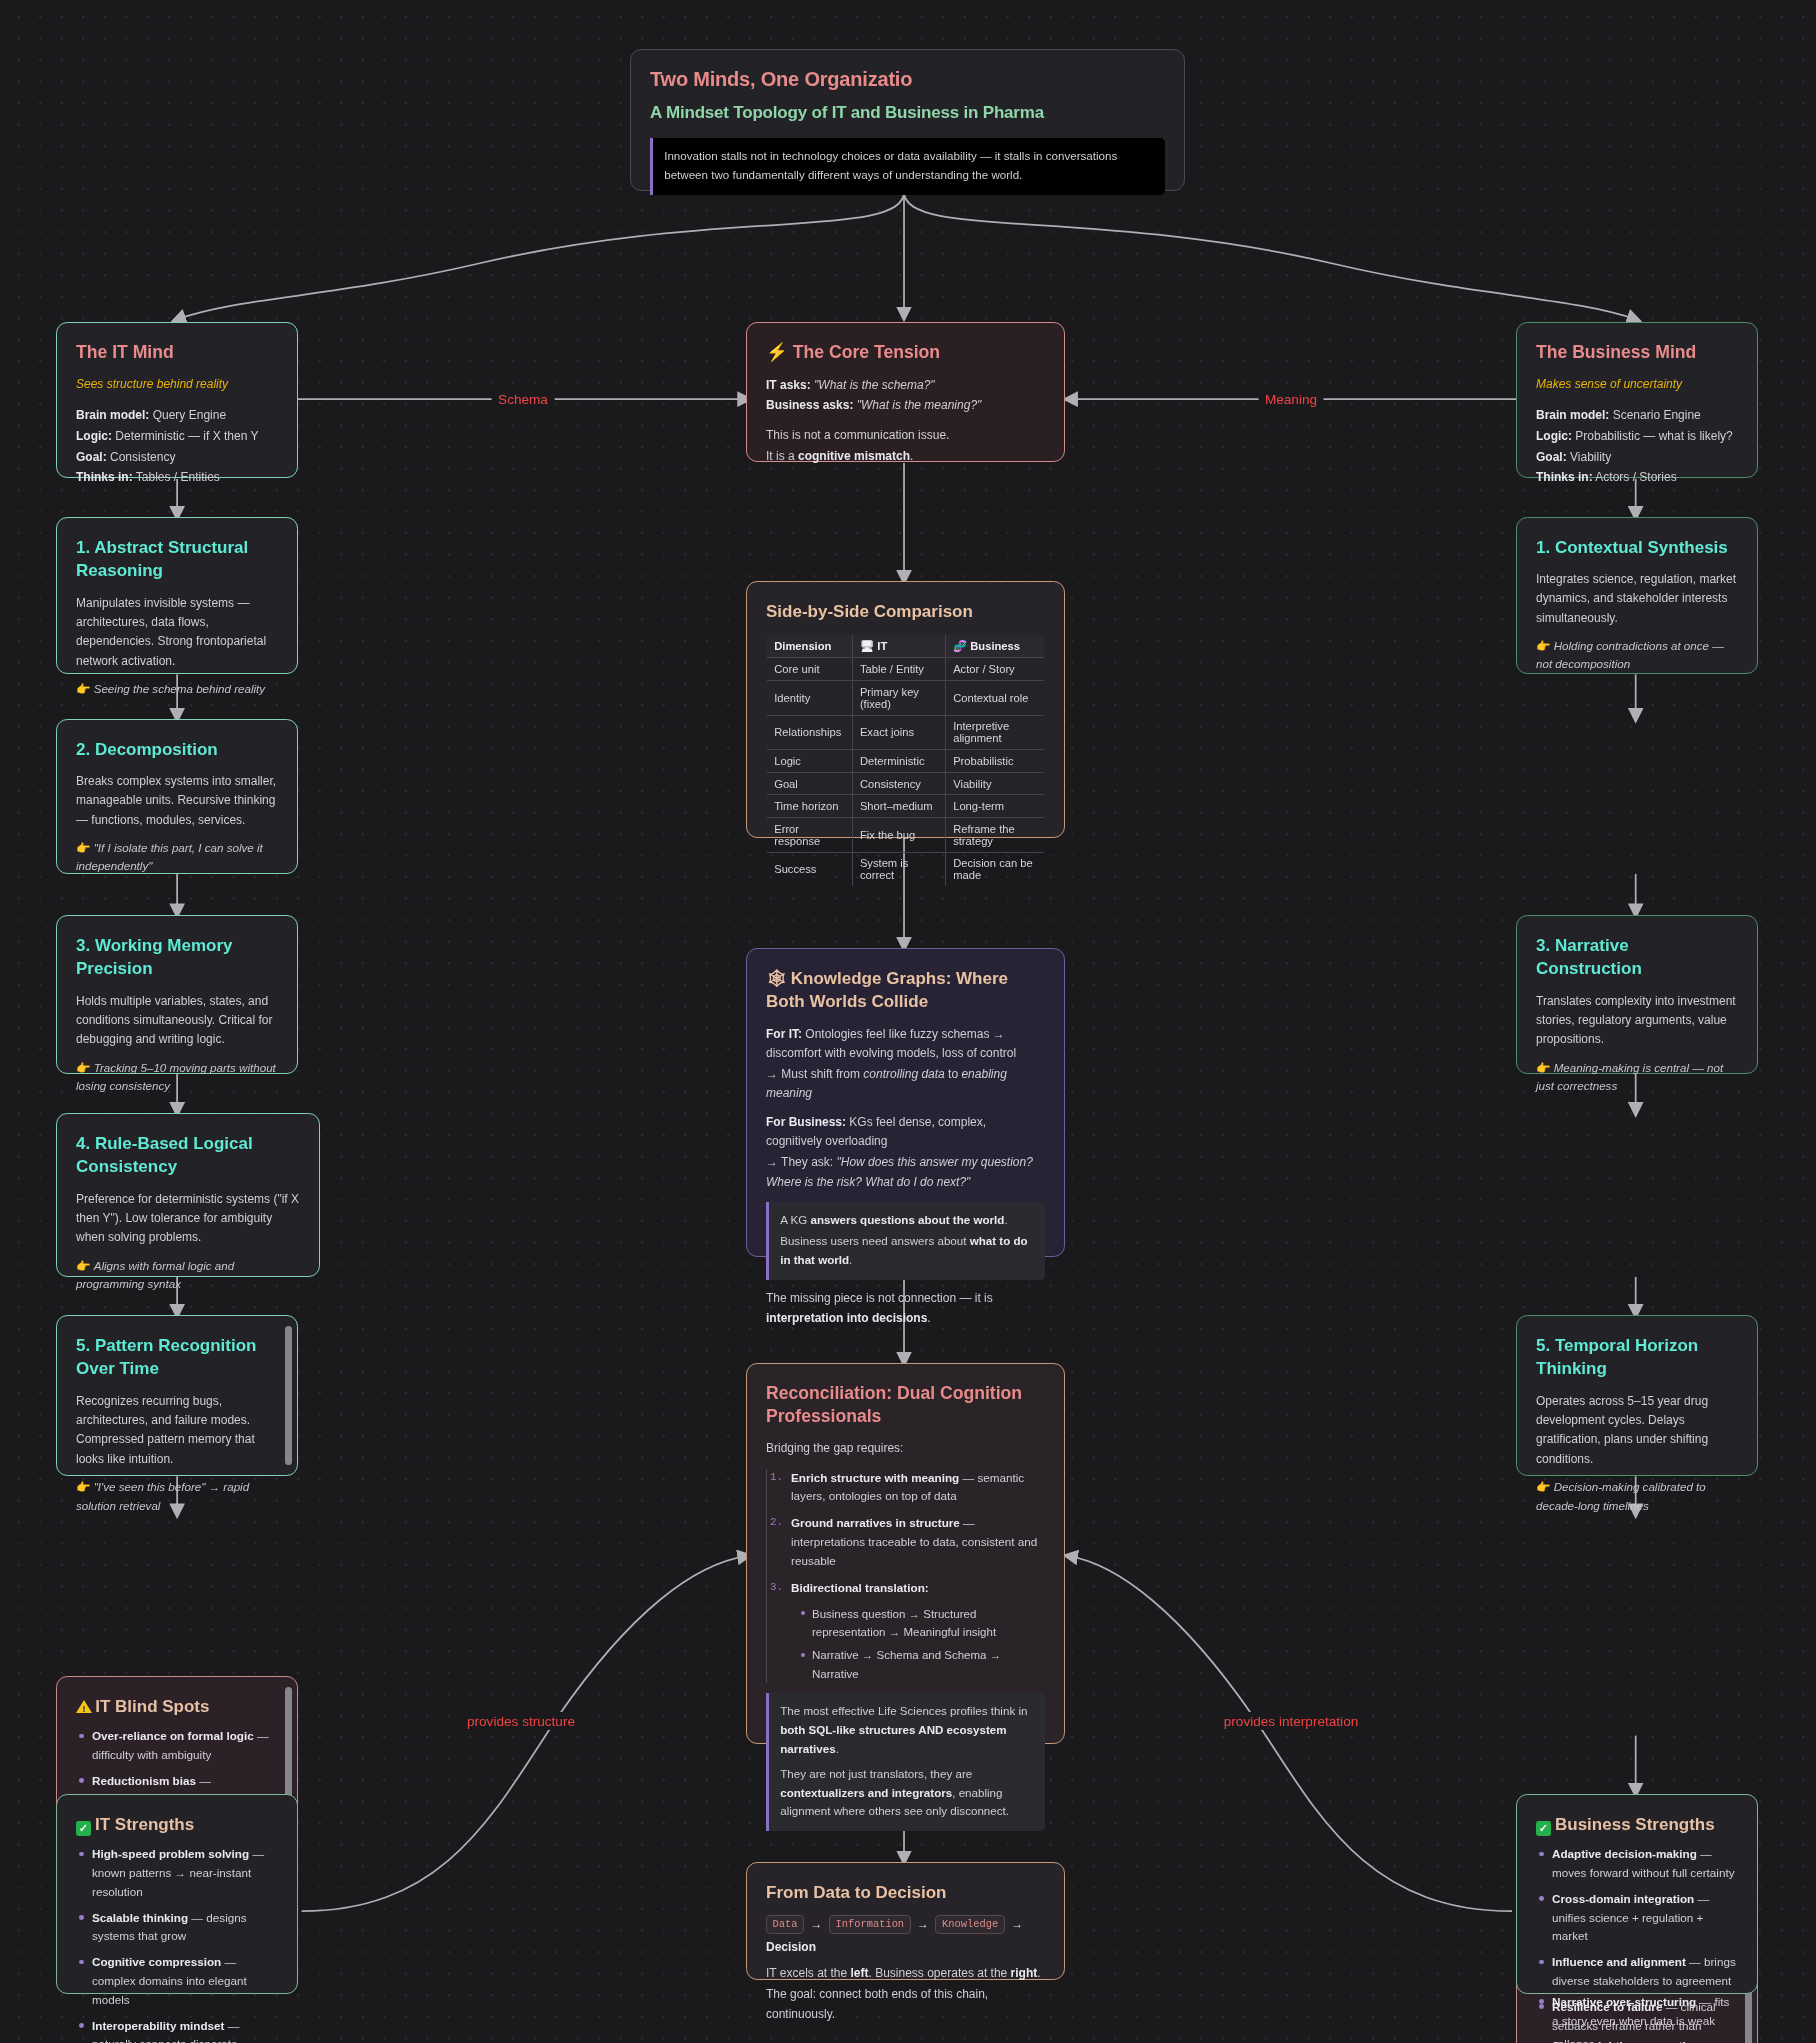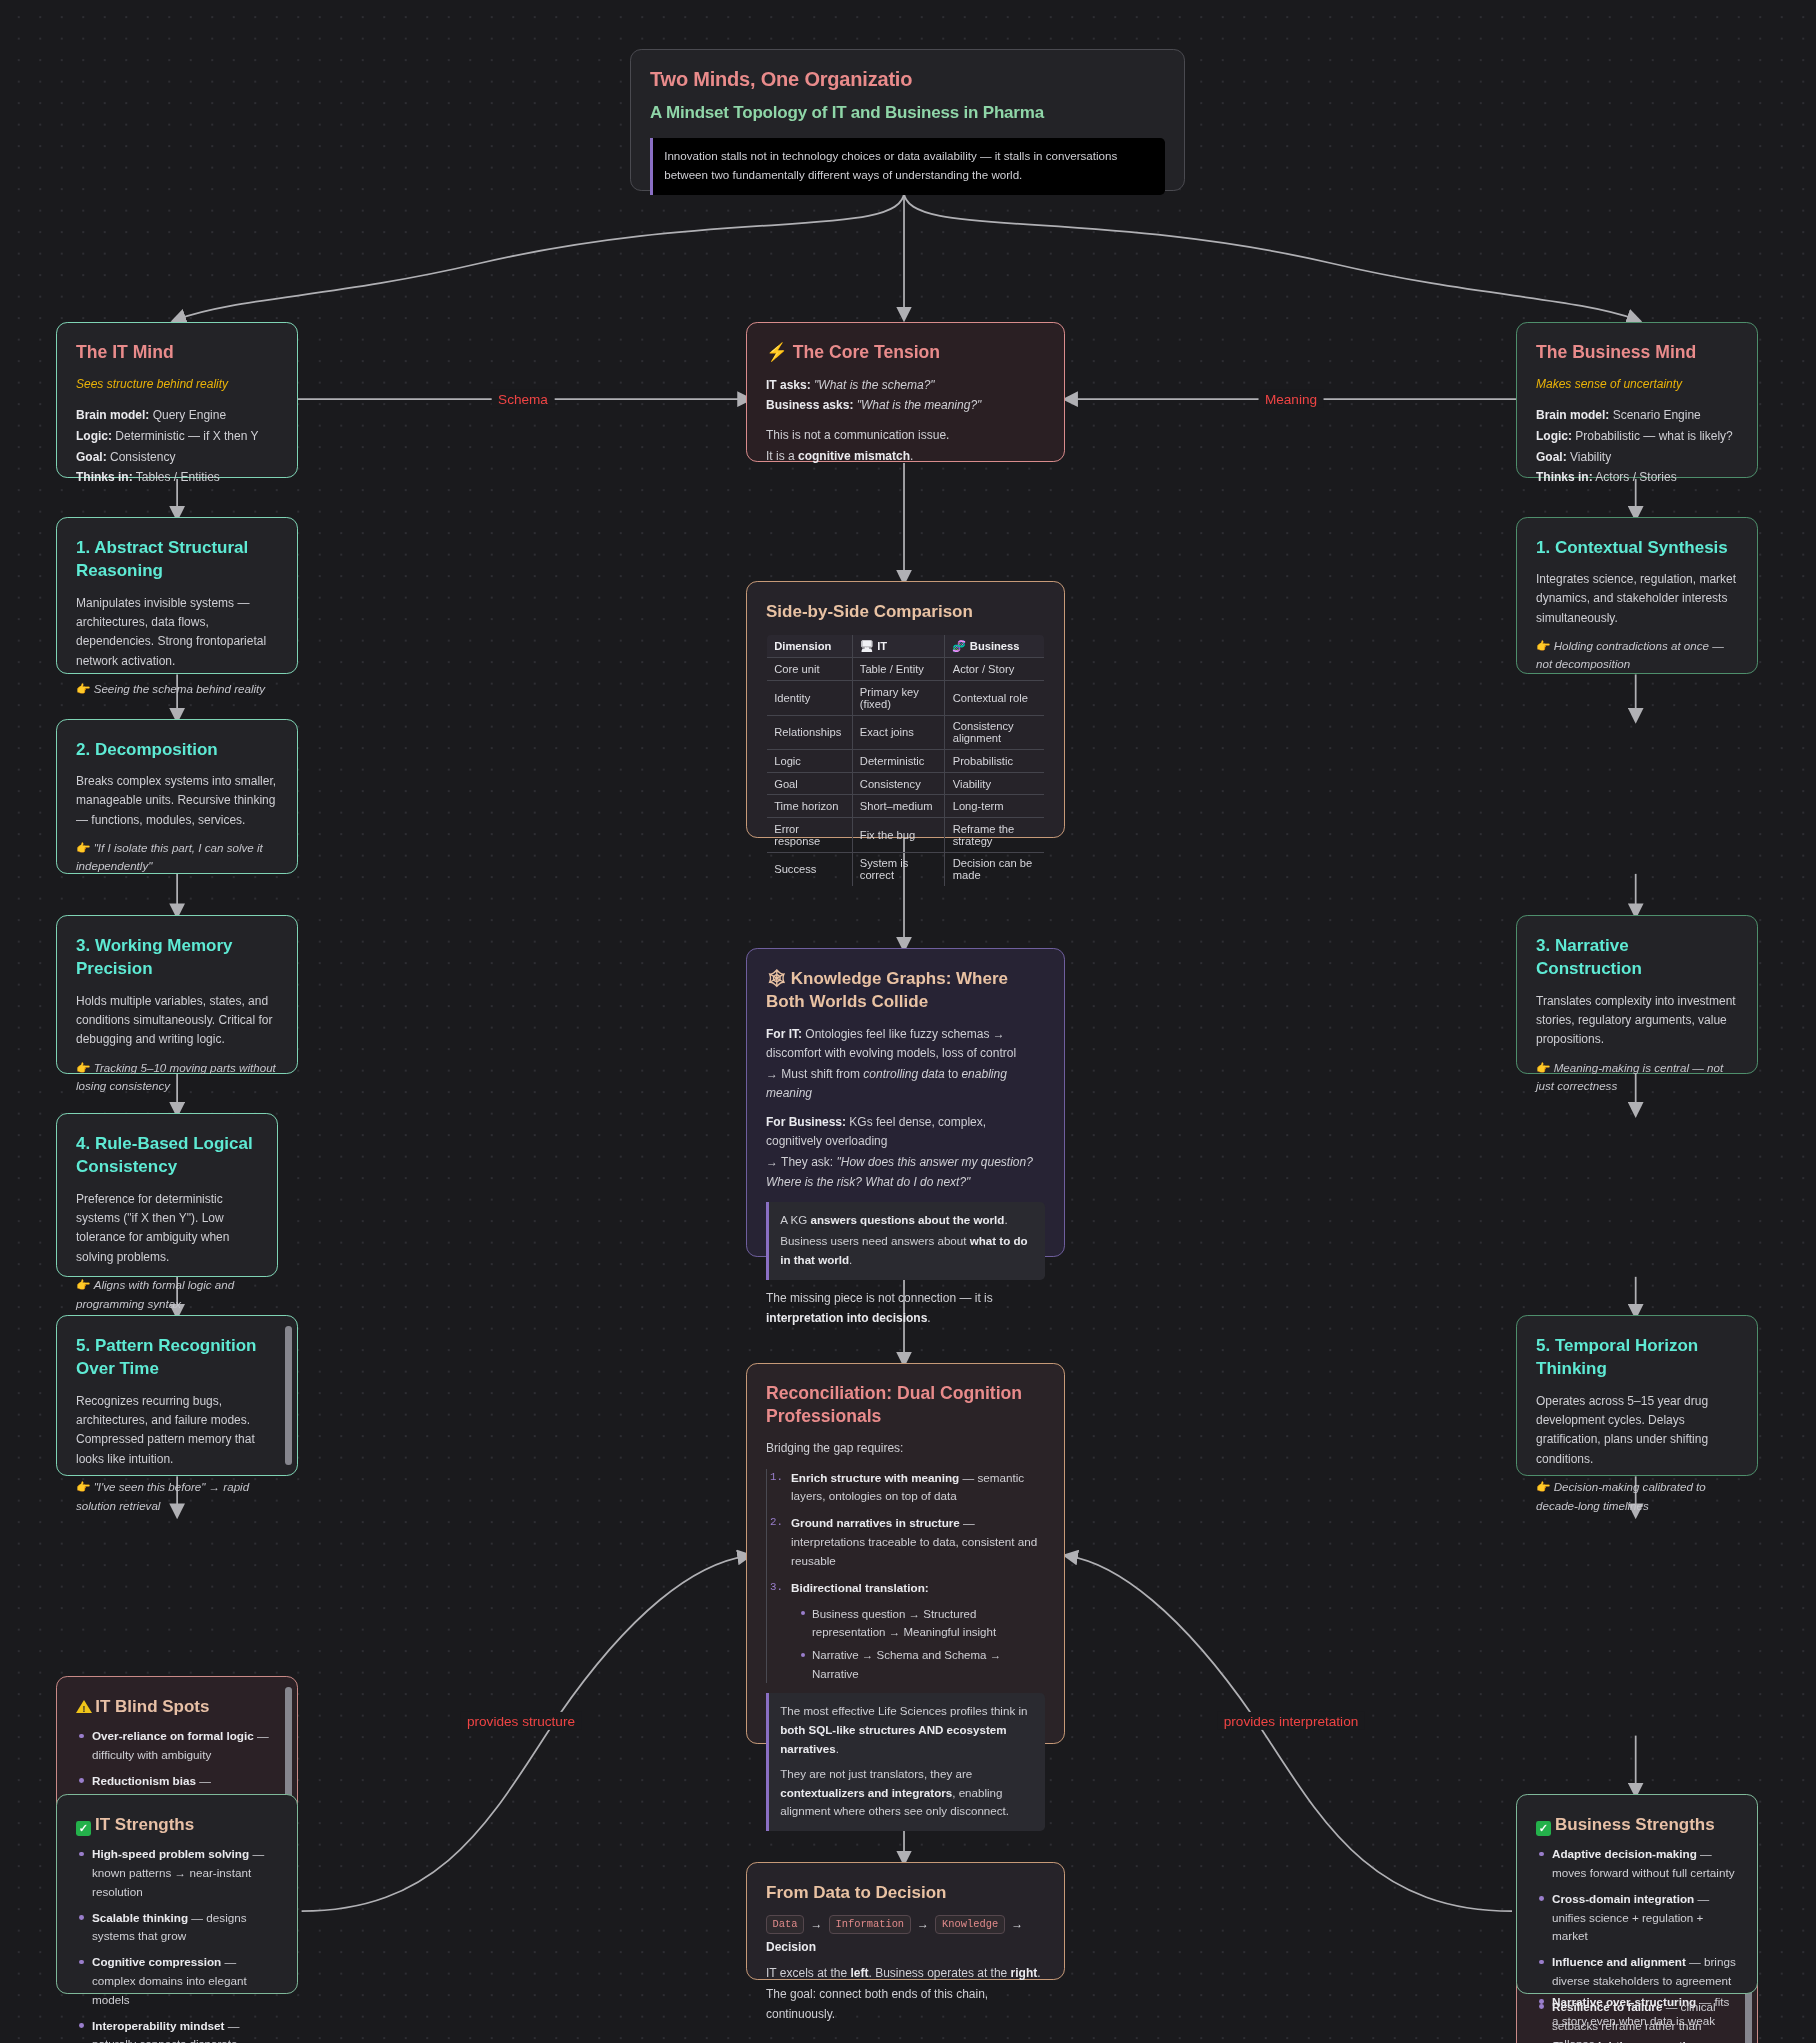--- a/index.html
+++ b/index.html
@@ -193,21 +193,21 @@
   <div class="node n-mind" style="left:56px;top:719px;width:242px;height:155px;">
     <h3 class="hd-green">2. Decomposition</h3>
     <p>Breaks complex systems into smaller, manageable units. Recursive thinking — functions, modules, services.</p>
     <p class="hint"><span class="ptr">👉 </span><span>"If I isolate this part, I can solve it independently"</span></p>
   </div>
   <div class="node n-mind" style="left:56px;top:915px;width:242px;height:159px;">
     <h3 class="hd-green">3. Working Memory Precision</h3>
     <p>Holds multiple variables, states, and conditions simultaneously. Critical for debugging and writing logic.</p>
     <p class="hint"><span class="ptr">👉 </span><span>Tracking 5–10 moving parts without losing consistency</span></p>
   </div>
-  <div class="node n-mind" style="left:56px;top:1113px;width:222px;height:164px;">
+  <div class="node n-mind" style="left:56px;top:1113px;width:264px;height:164px;">
     <h3 class="hd-green">4. Rule-Based Logical Consistency</h3>
     <p>Preference for deterministic systems ("if X then Y"). Low tolerance for ambiguity when solving problems.</p>
     <p class="hint"><span class="ptr">👉 </span><span>Aligns with formal logic and programming syntax</span></p>
   </div>
   <div class="node n-mind scrollhost" style="left:56px;top:1315px;width:242px;height:161px;">
     <h3 class="hd-green">5. Pattern Recognition Over Time</h3>
     <p>Recognizes recurring bugs, architectures, and failure modes. Compressed pattern memory that looks like intuition.</p>
     <p class="hint"><span class="ptr">👉 </span><span>"I've seen this before" → rapid solution retrieval</span></p>
     <div class="sbar">
         <i style="top:0;height:100%;"></i>
@@ -302,21 +302,21 @@
             <td>Actor / Story</td>
           </tr>
         <tr>
             <td>Identity</td>
             <td>Primary key (fixed)</td>
             <td>Contextual role</td>
           </tr>
         <tr>
             <td>Relationships</td>
             <td>Exact joins</td>
-            <td>Consistency alignment</td>
+            <td>Interpretive alignment</td>
           </tr>
         <tr>
             <td>Logic</td>
             <td>Deterministic</td>
             <td>Probabilistic</td>
           </tr>
         <tr>
             <td>Goal</td>
             <td>Consistency</td>
             <td>Viability</td>

